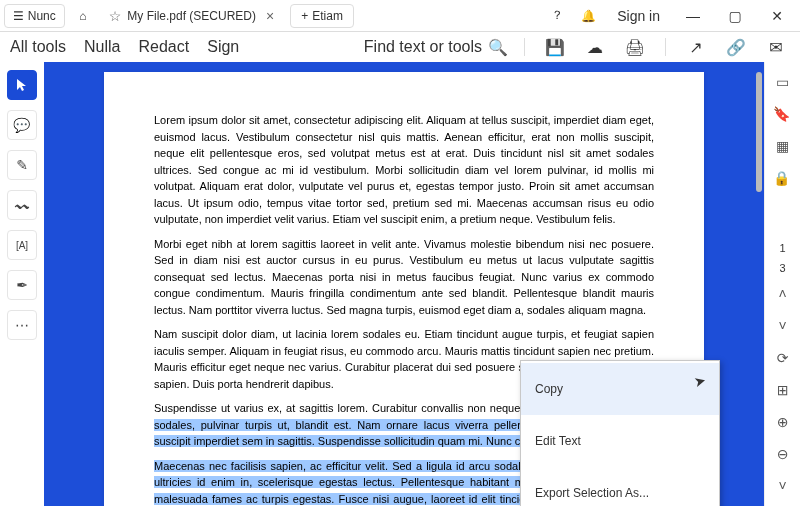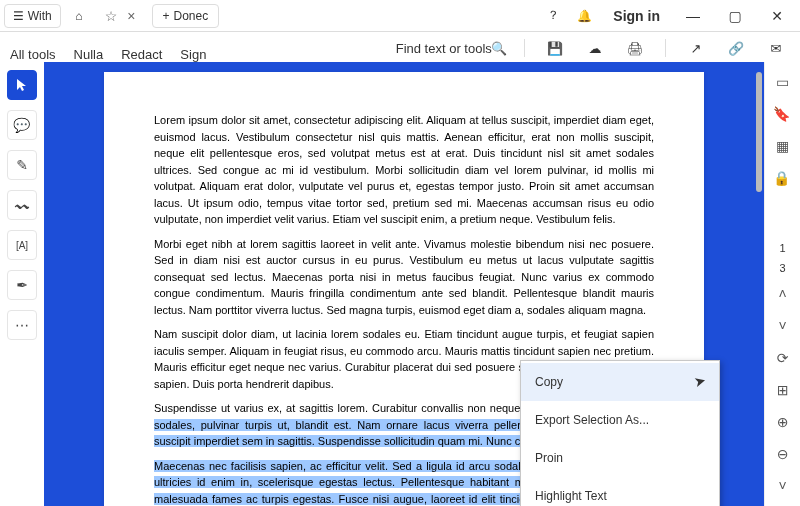--- a/index.html
+++ b/index.html
@@ -6,62 +6,63 @@
 body { width: 800px; height: 506px; background: #fff; overflow: hidden; font-size: 12px; color: #333; }
 .titlebar { height: 32px; display: flex; align-items: center; border-bottom: 1px solid #ddd; padding: 0 4px; gap: 4px; }
 .menu-btn { display: flex; align-items: center; gap: 4px; padding: 4px 8px; border: 1px solid #ddd; border-radius: 4px; cursor: pointer; }
 .icon-btn { width: 28px; height: 28px; display: flex; align-items: center; justify-content: center; cursor: pointer; border-radius: 4px; }
 .tab { display: flex; align-items: center; gap: 6px; padding: 4px 8px; border-radius: 4px; }
 .tab-star { font-size: 14px; color: #666; }
 .tab-title { font-size: 12px; }
 .tab-close { font-size: 14px; color: #666; cursor: pointer; padding: 0 4px; }
 .create-btn { display: flex; align-items: center; gap: 4px; padding: 4px 10px; border: 1px solid #ddd; border-radius: 4px; cursor: pointer; font-size: 12px; }
 .spacer { flex: 1; }
-.signin { font-weight: 700; font-size: 14px; padding: 0 10px; }
+.signin { font-weight: 400; font-size: 14px; padding: 0 10px; }
 .win-btn { width: 38px; height: 28px; display: flex; align-items: center; justify-content: center; cursor: pointer; font-size: 14px; }
-.toolbar { height: 30px; display: flex; align-items: flex-end; padding: 0 10px; gap: 18px; font-size: 13px; }
+.toolbar { height: 30px; display: flex; align-items: center; padding: 0 10px; gap: 18px; font-size: 16px; }
 .toolbar .right { display: flex; align-items: center; gap: 12px; }
 .divider-v { width: 1px; height: 18px; background: #ddd; margin: 0 4px; }
-.findtext { display:flex; align-items:center; cursor:pointer; }
+.findtext { display:flex; align-items:center; gap:6px; cursor:pointer; }
 .main { display: flex; height: 444px; }
 .left-tools { width: 44px; height:100%; display:flex; flex-direction:column; align-items:center; gap:10px; padding:8px 0; }
 .left-tools .tool { width:30px; height:30px; border:1px solid #e5e5e5; border-radius:4px; display:flex; align-items:center; justify-content:center; cursor:pointer; font-size:14px; color:#444; }
 .left-tools .tool.active { background:#1a4bd6; color:#fff; border-color:#1a4bd6; }
 .doc-area { flex:1; background:#1d4ed8; position:relative; overflow:hidden; }
 .page { position:absolute; left:50%; top:10px; transform:translateX(-50%); width:600px; background:#fff; box-shadow:0 1px 4px rgba(0,0,0,0.15); padding:40px 50px; font-family:"Times New Roman", serif; font-size:11px; line-height:1.5; color:#000; }
 .page p { margin-bottom:8px; text-align:justify; }
 .scrollbar { position:absolute; right:2px; top:10px; width:6px; height:120px; background:#bbb; border-radius:3px; }
 .sel { background:#9ec8ff; }
 .right-tools { width:36px; display:flex; flex-direction:column; align-items:center; gap:8px; padding:8px 0; border-left:1px solid #eee; }
 .right-tools .rtool { width:24px; height:24px; display:flex; align-items:center; justify-content:center; cursor:pointer; font-size:14px; color:#555; }
 .pagenum { font-size:11px; color:#333; text-align:center; }
 .context-menu { position:absolute; left:520px; top:360px; width:200px; background:#fff; border:1px solid #c8c8c8; box-shadow:2px 2px 6px rgba(0,0,0,0.25); z-index:50; font-size:12px; padding:2px 0; }
-.context-menu .mi { padding:12px 14px; cursor:pointer; }
+.context-menu .mi { padding:19px 14px; cursor:pointer; }
 .context-menu .mi:first-child { background:#e8f0fc; }
 .cursor-arrow { position:absolute; left:694px; top:373px; font-size:14px; z-index:60; transform:rotate(-15deg); }
 svg { display:block; }
 </style>
 </head>
 <body>
 
 <div class="titlebar">
   <div class="menu-btn">
     <span>☰</span>
-    <span>With</span>
+    <span>Nunc</span>
   </div>
   <div class="icon-btn">
       <span>⌂</span>
     </div>
   <div class="tab">
     <span class="tab-star">☆</span>
+    <span class="tab-title">My File.pdf (SECURED)</span>
     <span class="tab-close">×</span>
   </div>
   <div class="create-btn">
     <span>+</span>
-    <span>Donec</span>
+    <span>Etiam</span>
   </div>
   <div class="spacer"></div>
   <div class="icon-btn">
       <span>？</span>
     </div>
   <div class="icon-btn">
       <span>🔔</span>
     </div>
   <div class="signin">Sign in</div>
   <div class="win-btn">—</div>
@@ -132,18 +133,19 @@
     <div class="rtool">⟳</div>
     <div class="rtool">⊞</div>
     <div class="rtool">⊕</div>
     <div class="rtool">⊖</div>
     <div class="rtool">˅</div>
   </div>
 </div>
 
 <div class="context-menu">
   <div class="mi">Copy</div>
+  <div class="mi">Edit Text</div>
   <div class="mi">Export Selection As...</div>
   <div class="mi">Proin</div>
   <div class="mi">Highlight Text</div>
 
 </div>
 <div class="cursor-arrow">➤</div>
 
 </body></html>

